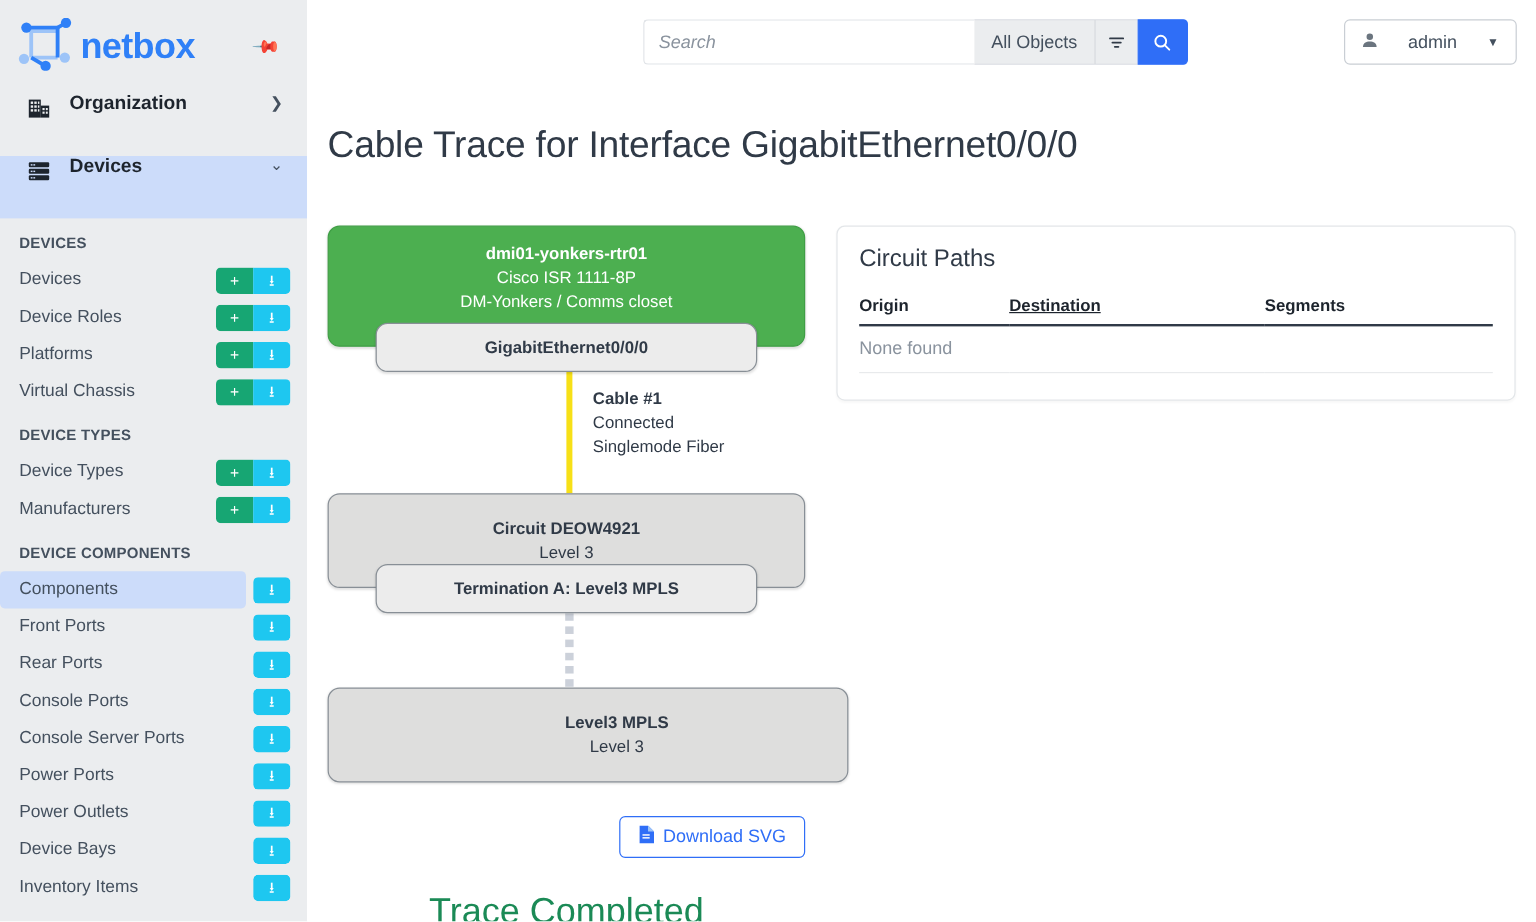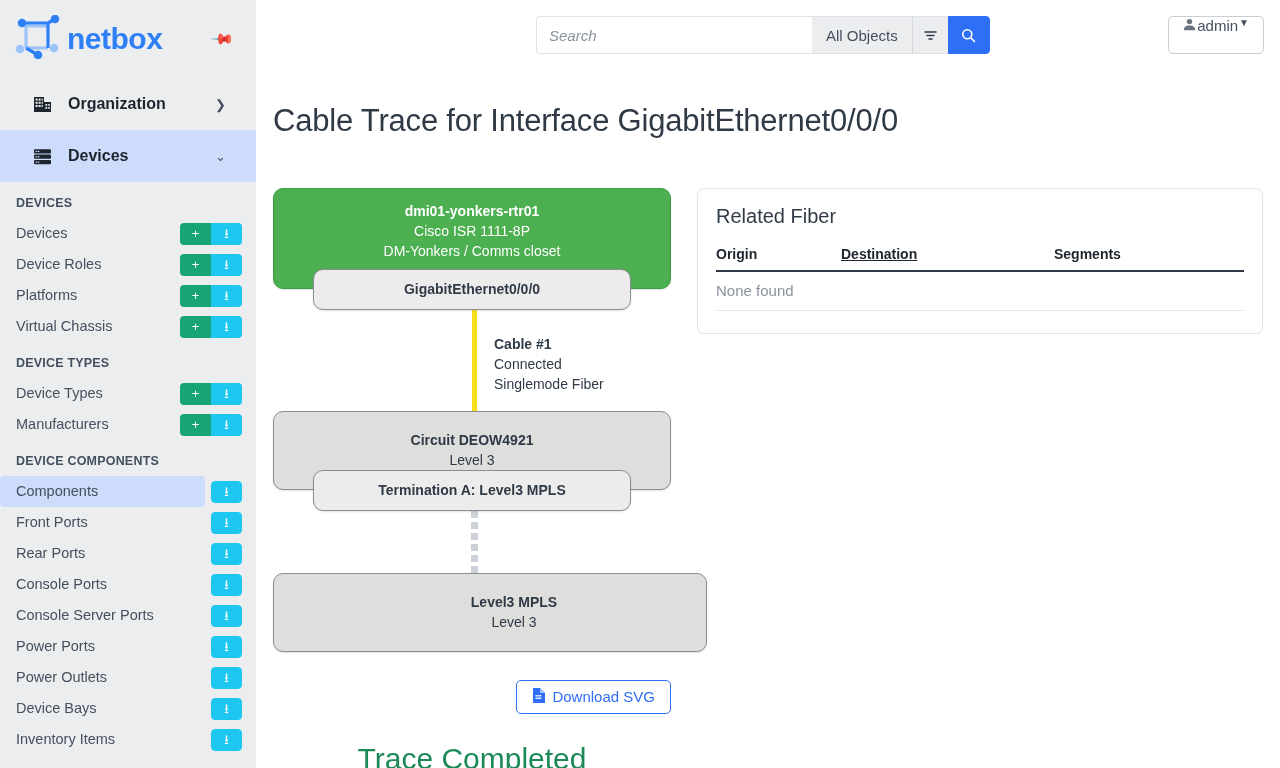--- a/index.html
+++ b/index.html
@@ -16,22 +16,22 @@
   .sidebar {
     width:256px; min-width:256px; height:768px;
     background:#ebedef; position:relative; overflow:hidden;
   }
   .brand { height:78px; display:flex; align-items:center; padding:0 14px; }
   .brand-logo { width:46px; height:44px; flex:0 0 auto; }
   .brand-word { font-size:30px; font-weight:700; color:#2f80f7; letter-spacing:-0.5px; margin-left:7px; line-height:1; }
   .pin { margin-left:auto; margin-right:10px; color:#f0662a; font-size:15px; transform:rotate(45deg); }
 
   .nav-group {
-    display:flex; align-items:center; gap:14px;
-    padding:0 30px; height:52px; cursor:pointer;
+    display:flex; gap:14px;
+    padding:0 20px; height:52px; cursor:pointer;
   }
   .nav-group.active { background:#ccdcfa; }
   .nav-group .ico { width:24px; height:24px; display:flex; align-items:center; justify-content:center; color:#1d242d; }
   .nav-group .lbl { font-size:16px; font-weight:700; color:#1d242d; flex:1; }
   .nav-group .chev { color:#44505e; font-size:13px; }
 
   .section-title {
     font-size:12.5px; font-weight:700; color:#44505e;
     letter-spacing:.2px; padding:14px 0 8px 16px; text-transform:uppercase;
   }
@@ -68,22 +68,22 @@
   .filter-btn {
     height:38px; width:36px; background:#ebedef; border:1px solid #dfe2e6; border-left:1px solid #d5d9dd; border-right:none;
     display:flex; align-items:center; justify-content:center; cursor:pointer; color:#303a47;
   }
   .search-btn {
     height:38px; width:42px; background:#2f6ef7; border:1px solid #2f6ef7;
     border-radius:0 4px 4px 0; display:flex; align-items:center; justify-content:center;
     cursor:pointer; color:#fff;
   }
   .user-btn {
-    margin-left:auto; height:38px; display:flex; gap:1px;
-    border:1px solid #c9ced4; border-radius:5px; padding:0 14px;
+    margin-left:auto; height:38px; display:flex; align-items:center; gap:25px;
+    border:1px solid #c9ced4; border-radius:5px; padding:18px 14px;
     font-size:15px; color:#44505e; cursor:pointer; background:#fff;
   }
 
   .page-title { font-size:31px; font-weight:400; color:#303a47; padding:12px 0 0 17px; letter-spacing:-0.2px; }
 
   .content { display:flex; padding:28px 17px 0 17px; gap:26px; }
 
   
   .trace { width:398px; position:relative; }
   .node {
@@ -110,21 +110,21 @@
     background:#dededd; width:434px; height:79px; color:#303a47;padding-left:48px;
   }
   .node-provider .p1 { font-size:14px; font-weight:700; line-height:20px; }
   .node-provider .p2 { font-size:14px; line-height:20px; }
 
   .overlap-up { margin-top:-20px; position:relative; z-index:3; }
   .overlap-dn { margin-bottom:-20px; position:relative; z-index:3; }
 
   .cable-seg { position:relative; height:101px; }
   .cable-line { position:absolute; left:199px; top:0; width:5px; height:101px; background:#f7e017; }
-  .cable-info { position:absolute; left:221px; top:24px; text-align:left; }
+  .cable-info { position:absolute; left:221px; top:12px; text-align:left; }
   .cable-info .ci1 { font-size:14px; font-weight:700; line-height:20px; color:#303a47; }
   .cable-info .ci2 { font-size:14px; line-height:20px; color:#303a47; }
 
   .dash-seg { position:relative; height:62px; }
   .dash-line {
     position:absolute; left:198px; top:0; width:7px; height:62px;
     background-image:linear-gradient(#ccd1da 60%, rgba(0,0,0,0) 0%);
     background-size:7px 11px; background-repeat:repeat-y;
   }
 
@@ -426,21 +426,21 @@
               </svg>
             </span>
             <span>Download SVG</span>
           </button>
         </div>
 
         <div class="trace-done">Trace Completed</div>
       </div>
 
       <div class="card">
-        <div class="card-title">Related Fiber</div>
+        <div class="card-title">Circuit Paths</div>
         <table class="rel">
           <thead>
             <tr>
               <th class="c-origin">Origin</th>
               <th class="c-dest">Destination</th>
               <th>Segments</th>
             </tr>
           </thead>
           <tbody>
             <tr>

